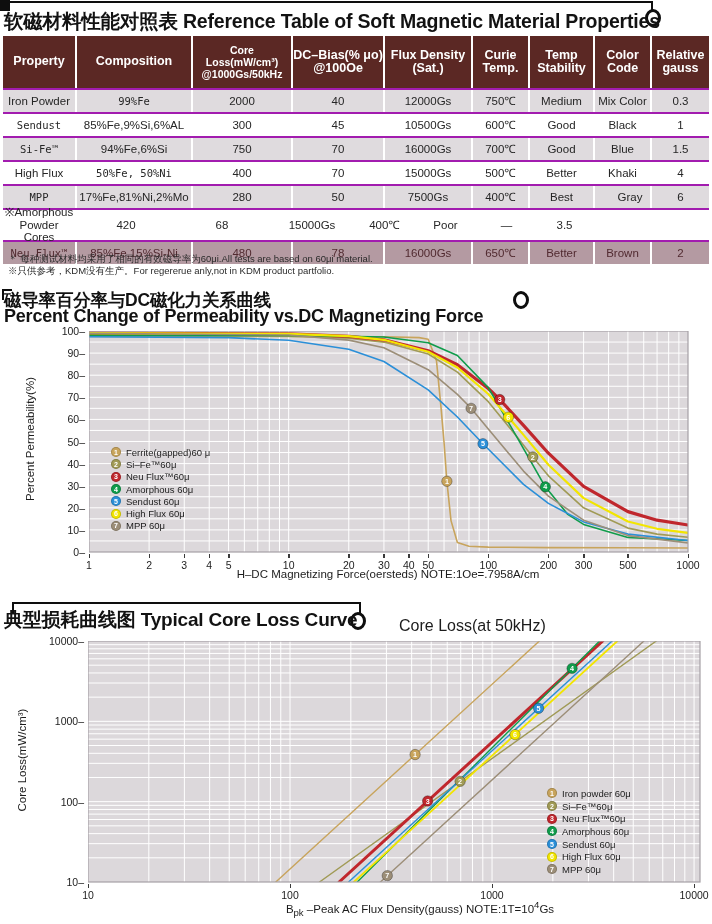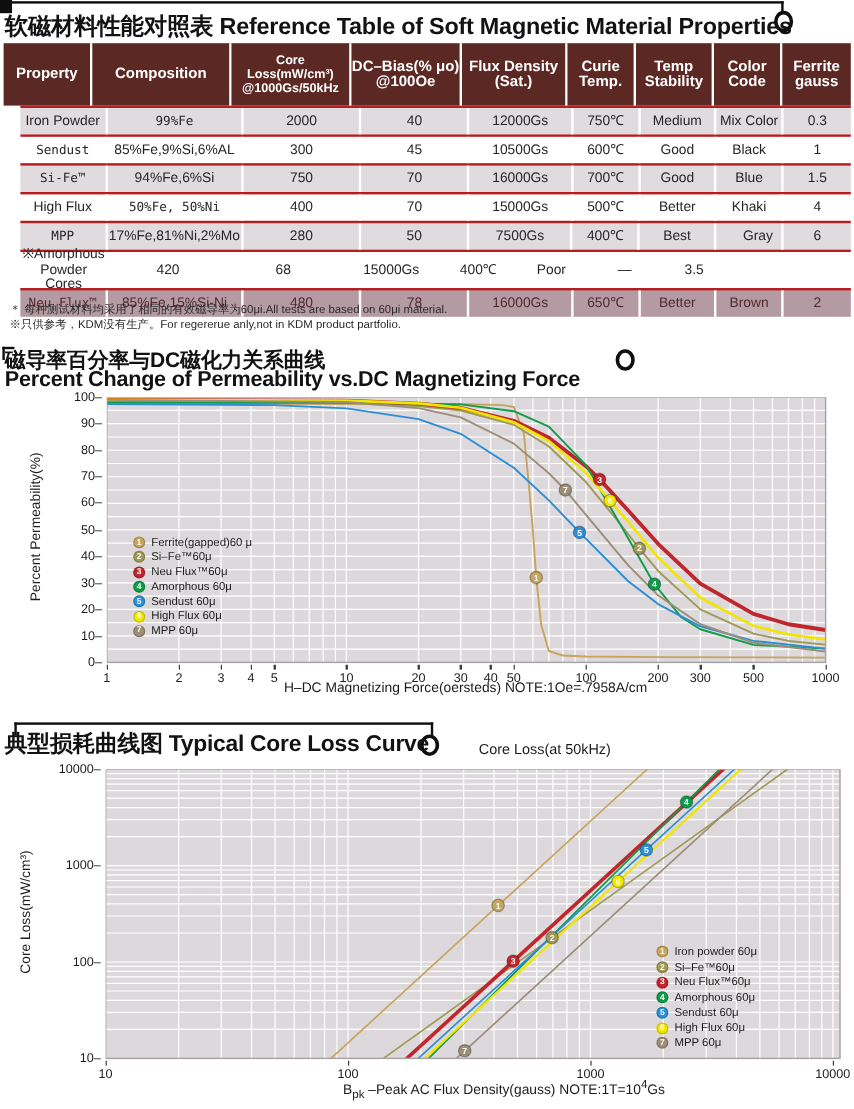--- a/index.html
+++ b/index.html
@@ -14,40 +14,40 @@
   .tr{display:flex;}
   .th{background:#5B2824;color:#fff;font-weight:bold;font-size:12.5px;line-height:13.5px;
       display:flex;flex-direction:column;justify-content:center;align-items:center;text-align:center;
       height:52px;box-sizing:border-box;border-right:2px solid #fff;}
   .th.small{font-size:10.5px;line-height:12px;}
   .th:last-child{border-right:none;}
   .td{display:flex;align-items:center;justify-content:center;text-align:center;font-size:11.5px;
       box-sizing:border-box;border-right:2px solid #fff;white-space:pre-line;line-height:12.5px;color:#262626;}
   .td:last-child{border-right:none;}
   .td.mono{font-family:"DejaVu Sans Mono",monospace;font-size:10.5px;}
-  .trow{border-top:2px solid #b91c1c;margin-left:14px;}
+  .trow{border-top:2px solid #a21caf;}
   .trow.alt{background:#DFDBDE;}
   .trow.plain{background:#ffffff;}
   .trow.last{background:#B49AA2;}
   .trow.last .td{color:#512A30;}
   .fnote{position:absolute;left:8px;font-size:9.5px;color:#2a2a2a;line-height:12px;white-space:nowrap;}
   
   .tick{position:absolute;width:1.5px;height:4px;background:#3a3a3a;}
   .xlab{position:absolute;font-size:10.5px;color:#1c1c1c;text-align:center;width:44px;}
   .ylab{position:absolute;font-size:10.5px;color:#1c1c1c;text-align:right;width:44px;}
   .axis-label{position:absolute;font-size:11.5px;color:#1c1c1c;text-align:center;white-space:nowrap;}
   .vlab{position:absolute;width:240px;text-align:center;font-size:11.5px;color:#1c1c1c;
         transform:rotate(-90deg);white-space:nowrap;}
   .legend{position:absolute;}
   .li{display:flex;align-items:center;white-space:nowrap;}
   .badge{display:inline-flex;align-items:center;justify-content:center;width:10px;height:10px;
          border-radius:50%;color:#fff;font-size:7px;font-weight:bold;margin-right:5px;
          box-shadow:inset 0 0 0 1px rgba(0,0,0,0.18);flex:0 0 10px;}
   .ltext{font-size:9.5px;color:#1c1c1c;}
-  .chart-subtitle{position:absolute;font-size:12px;color:#1c1c1c;white-space:nowrap;}
+  .chart-subtitle{position:absolute;font-size:16px;color:#1c1c1c;white-space:nowrap;}
   svg{position:absolute;}
 </style>
 </head>
 <body>
 
 <div class="page">
 
   <div class="sq"></div>
   <div class="conn" style="left:10px;top:1px;width:641px;height:8px;border-top:2.5px solid #0e0e0e;border-right:2.5px solid #0e0e0e;"></div>
   <div class="ring" style="left:645px;top:9px;"></div>
@@ -83,21 +83,21 @@
         </div>
         <div class="th" style="width: 65px;">
           <span>Temp</span>
           <span>Stability</span>
         </div>
         <div class="th" style="width: 57px;">
           <span>Color</span>
           <span>Code</span>
         </div>
         <div class="th" style="width: 57px;">
-          <span>Ferrite</span>
+          <span>Relative</span>
           <span>gauss</span>
         </div>
       </div>
       <div class="tr trow alt">
         <div class="td" style="width: 74px; height: 22px;">Iron Powder</div>
         <div class="td mono" style="width: 116px; height: 22px;">99%Fe</div>
         <div class="td" style="width: 100px; height: 22px;">2000</div>
         <div class="td" style="width: 92px; height: 22px;">40</div>
         <div class="td" style="width: 88px; height: 22px;">12000Gs</div>
         <div class="td" style="width: 57px; height: 22px;">750℃</div>

